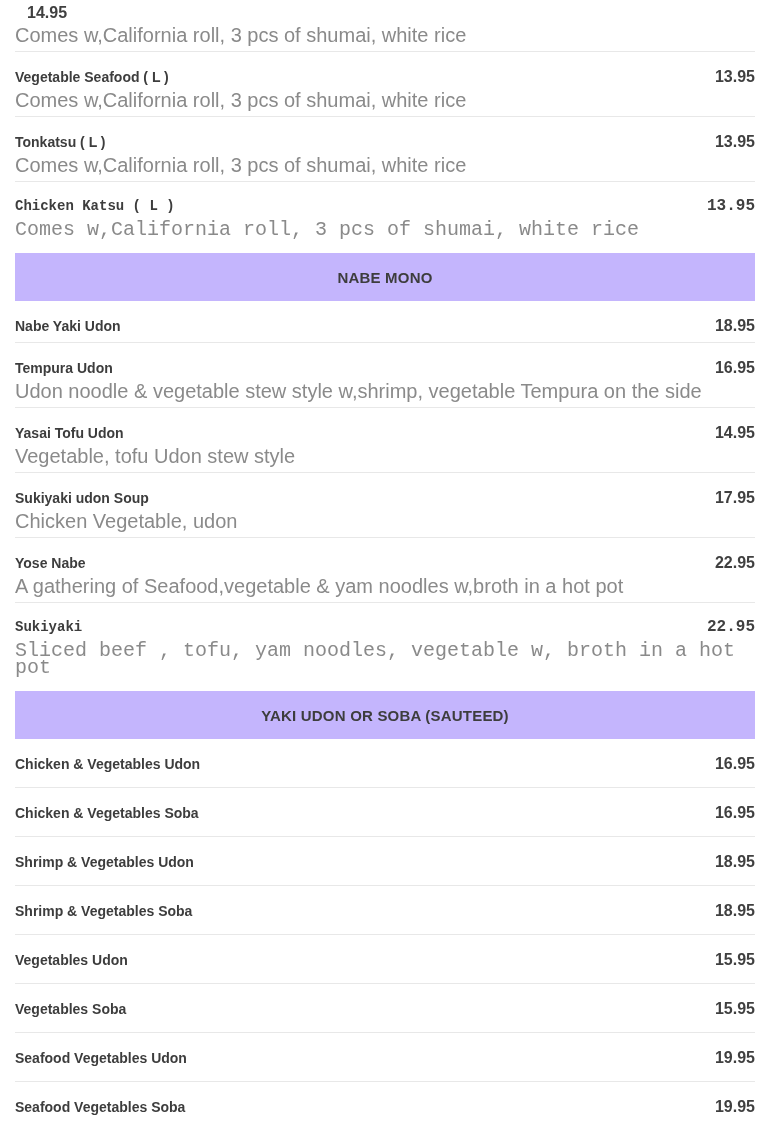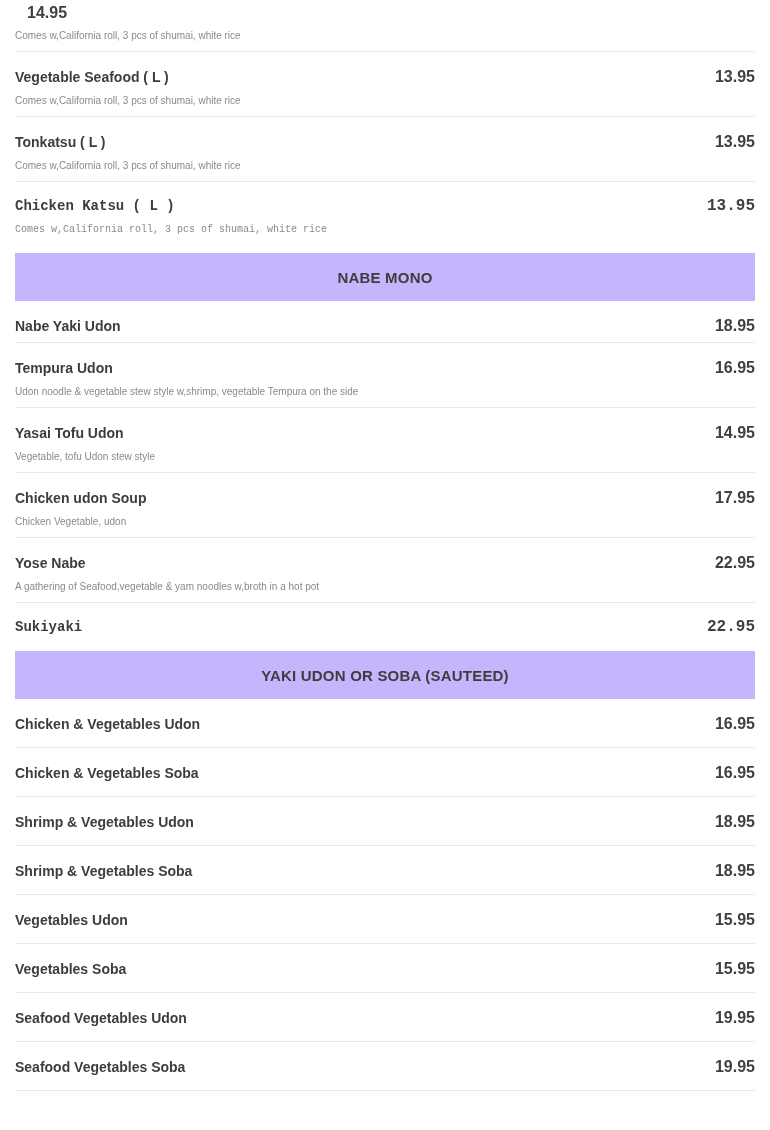--- a/index.html
+++ b/index.html
@@ -50,21 +50,21 @@
   .item-price {
     font-size: 16px;
     font-weight: 700;
     color: #404040;
     line-height: 17px;
     white-space: nowrap;
     padding-left: 12px;
   }
   .item-desc {
     margin-top: 6px;
-    font-size: 10px;
+    font-size: 20px;
     font-weight: 400;
     color: #8a8a8a;
     line-height: 17px;
   }
 </style>
 </head>
 <body>
 
 <main class="menu">
 
@@ -120,37 +120,38 @@
     </article>
         <article class="item has-desc">
       <div class="row">
         <h3 class="item-name">Yasai Tofu Udon</h3>
         <span class="item-price">14.95</span>
       </div>
       <p class="item-desc">Vegetable, tofu Udon stew style</p>
     </article>
         <article class="item has-desc">
       <div class="row">
-        <h3 class="item-name">Chicken udon Soup</h3>
+        <h3 class="item-name">Sukiyaki udon Soup</h3>
         <span class="item-price">17.95</span>
       </div>
       <p class="item-desc">Chicken Vegetable, udon</p>
     </article>
         <article class="item has-desc">
       <div class="row">
         <h3 class="item-name">Yose Nabe</h3>
         <span class="item-price">22.95</span>
       </div>
       <p class="item-desc">A gathering of Seafood,vegetable &amp; yam noodles w,broth in a hot pot</p>
     </article>
         <article class="item has-desc no-border">
       <div class="row">
         <h3 class="item-name">Sukiyaki</h3>
         <span class="item-price">22.95</span>
       </div>
+      <p class="item-desc">Sliced beef , tofu, yam noodles, vegetable w, broth in a hot pot</p>
     </article>
       </div>
     </section>
     <section class="group">
       <header class="section-bar">
         <h2 class="section-title">YAKI UDON OR SOBA (SAUTEED)</h2>
       </header>
       <div class="items">
         <article class="item">
       <div class="row">

